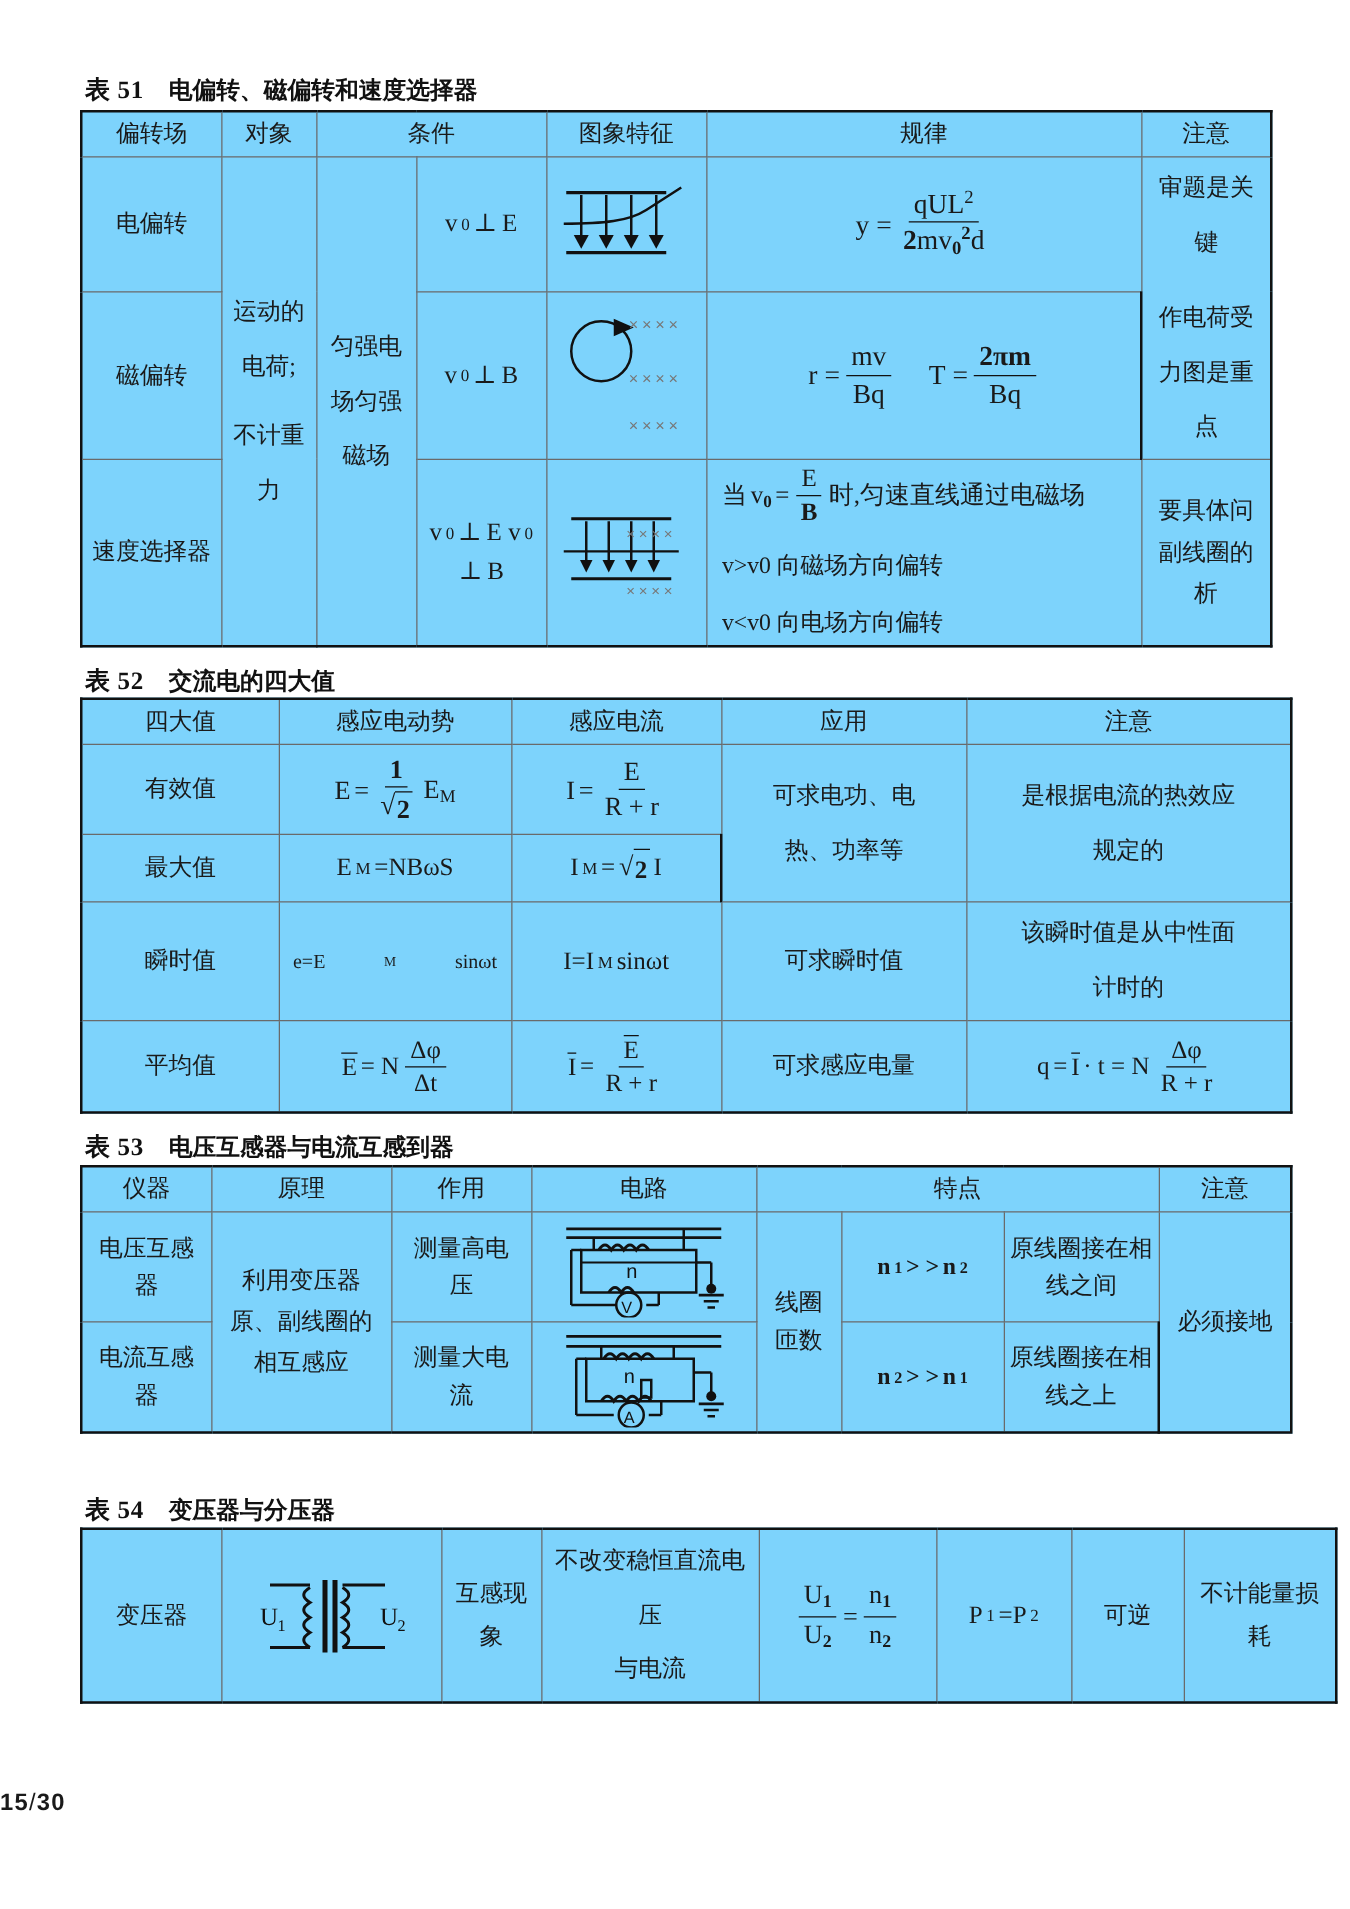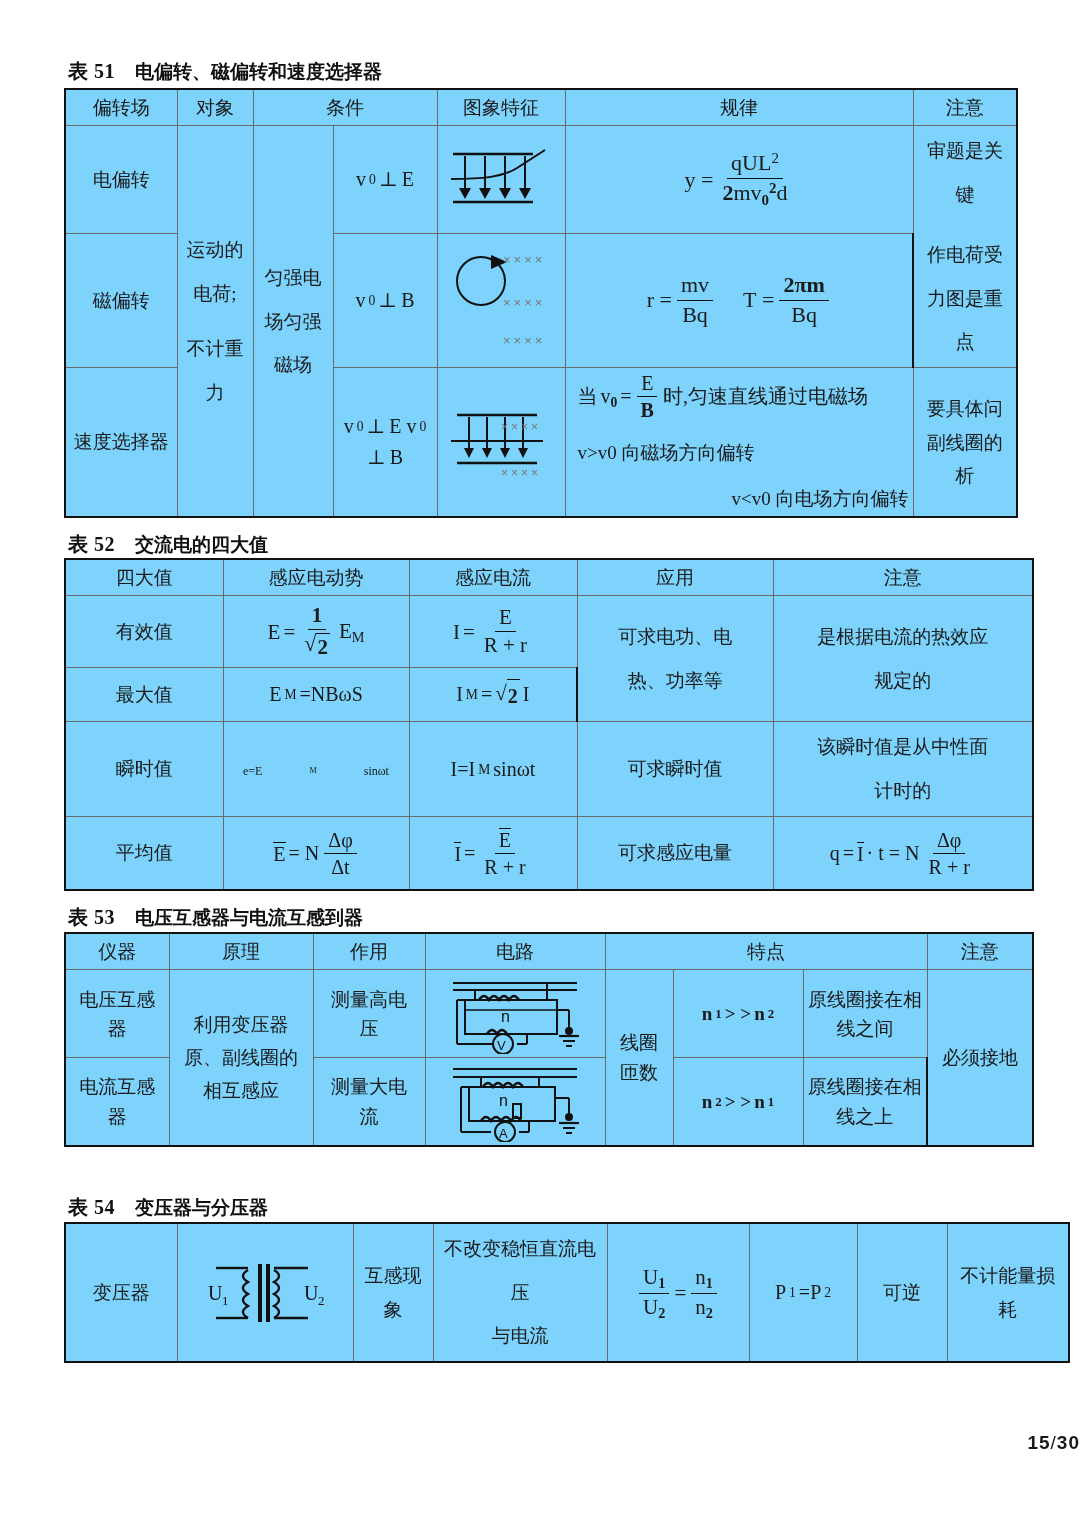--- a/index.html
+++ b/index.html
@@ -123,21 +123,21 @@
     padding-top: 1px;
     line-height: 1.05;
   }
 
   
   .fig { display: block; margin: 0 auto; }
   .footer {
     position: absolute;
     left: 0;
     width: 1080px;
-    text-align: right;
+    text-align: left;
     font-size: 19px;
     font-weight: bold;
     letter-spacing: 1px;
     font-family: "Liberation Sans", sans-serif;
   }
   .footer .sep { font-weight: normal; }
 </style>
 </head>
 <body>
 
@@ -295,21 +295,21 @@
             <span>当</span>
             <span>v<sub class="bold">0</sub></span>
             <span>=</span>
             <span class="frac">
               <span class="num">E</span>
               <span class="den bold">B</span>
             </span>
             <span>时,匀速直线通过电磁场</span>
           </div>
           <div style="font-size:19px; text-align:left; margin-bottom:16px;">v&gt;v0 向磁场方向偏转</div>
-          <div style="font-size:19px; text-align:right;">v&lt;v0 向电场方向偏转</div>
+          <div style="font-size:19px; text-align:left;">v&lt;v0 向电场方向偏转</div>
         </td>
         <td>
           <div class="multi">
             <div>要具体问</div>
             <div>副线圈的</div>
             <div>析</div>
           </div>
         </td>
       </tr>
     </tbody>
@@ -397,21 +397,21 @@
                 <span class="rad-body bold">2</span>
               </span>
             <span>I</span>
           </span>
         </td>
       </tr>
 
       <tr style="height:76px;">
         <td>瞬时值</td>
         <td>
-          <span class="math" style="font-size:12px;gap:47px;">
+          <span class="math" style="font-size:16px;gap:47px;">
             <span>e=E</span>
               <sub>M</sub>
               <span>sinωt</span>
           </span>
         </td>
         <td>
           <span class="math" style="font-size:20px;">
             <span>I=I</span>
               <sub>M</sub>
               <span>sinωt</span>

